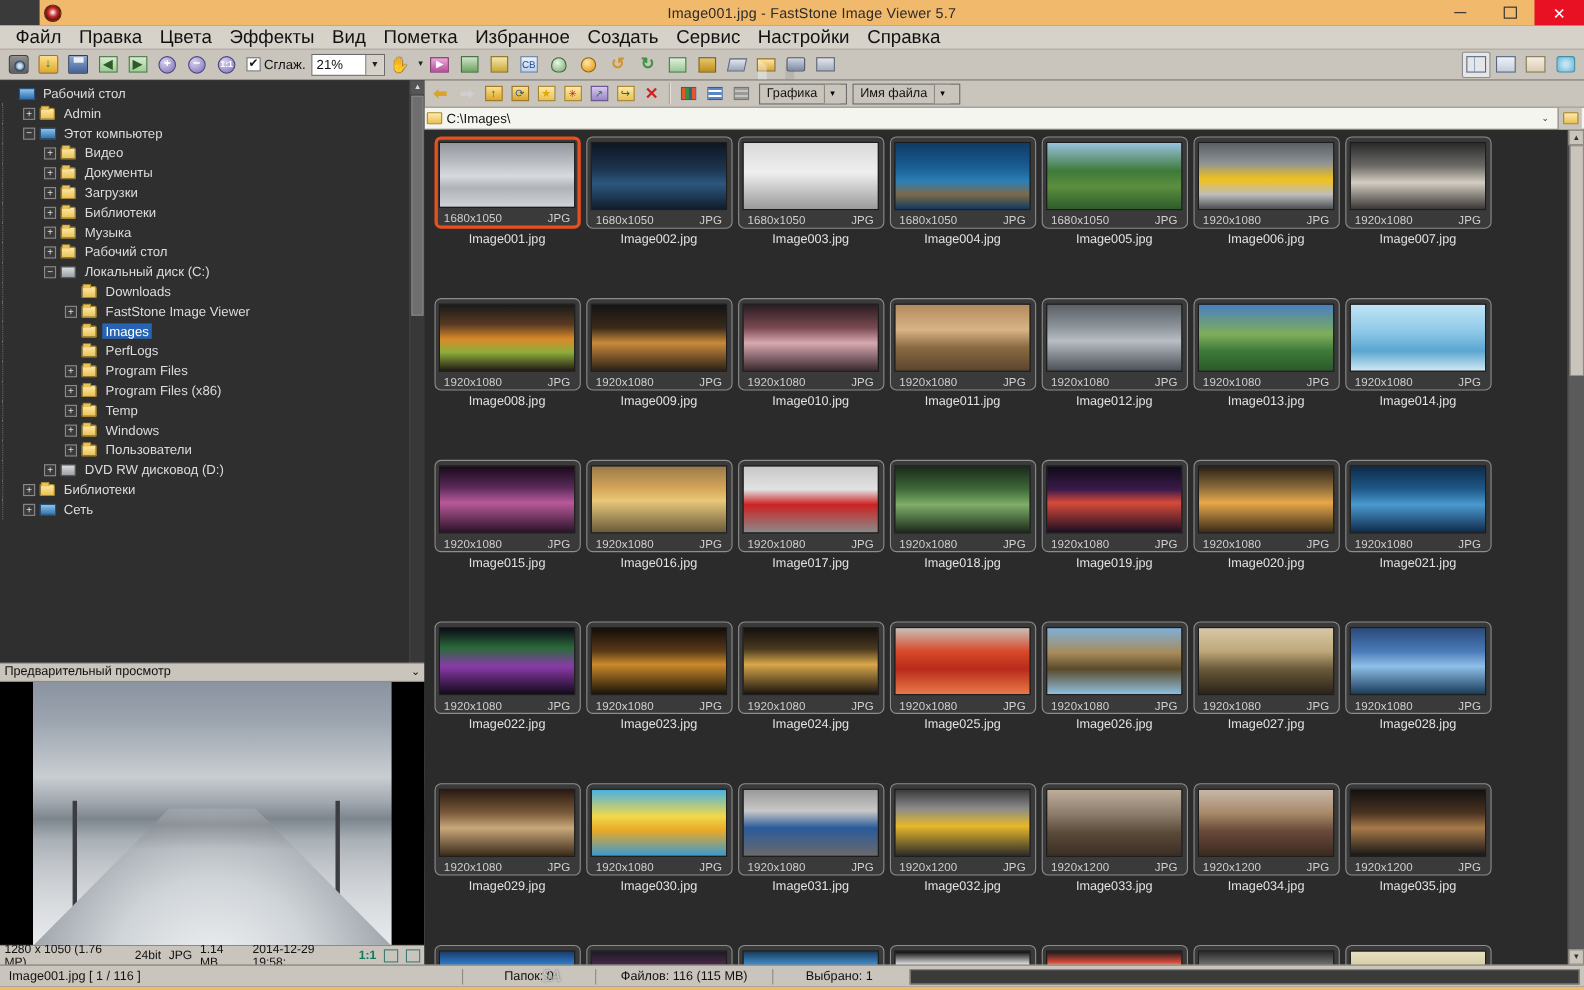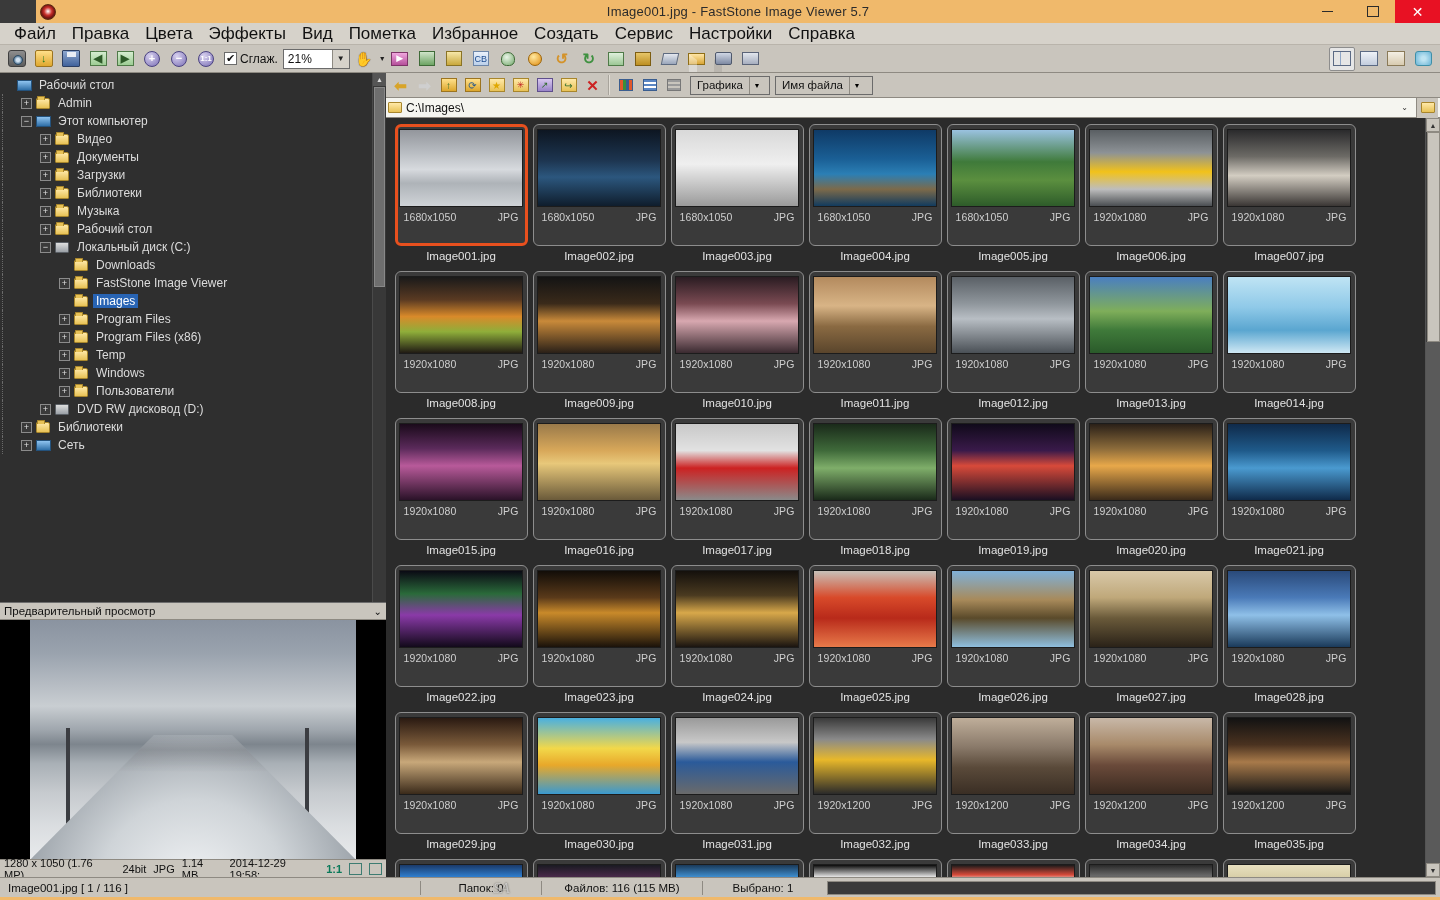--- a/index.html
+++ b/index.html
@@ -172,21 +172,21 @@
   .addr-right { width: 22px; height: 20px; background: #c9c5bd; display: flex; align-items: center; justify-content: center; border-left: 1px solid #8e8a82; }
 
   .thumbs-wrap { flex: 1 1 auto; display: flex; min-height: 0; }
   .thumbs {
     flex: 1 1 auto; background: #2b2b2b; padding: 6px 4px 0 6px; overflow: hidden;
     display: grid; grid-template-columns: repeat(7, 138px); gap: 0px 0px;
     align-content: start; justify-content: start;
   }
   .cell { width: 138px; height: 147px; display: flex; flex-direction: column; align-items: center; }
   .thumb {
-    width: 133px; height: 122px; border: 1px solid #8d8d8d; border-radius: 6px;
+    width: 133px; height: 84px; border: 1px solid #8d8d8d; border-radius: 6px;
     background: #3a3a3a; display: flex; flex-direction: column; align-items: center;
     padding: 4px 3px 0 3px; position: relative;
   }
   .thumb.selected { border: 3px solid #e8501e; padding: 2px 1px 0 1px; }
   .pic { width: 124px; height: 78px; border: 1px solid #1c1c1c; overflow: hidden; }
   .thumb.selected .pic { width: 124px; height: 78px; }
   .meta {
     width: 100%; display: flex; justify-content: space-between; align-items: center;
     font-size: 10.5px; color: #cfcfcf; padding: 4px 5px 0 5px; letter-spacing: .1px;
   }
@@ -567,20 +567,28 @@
             <div class="tnode">
               <span class="tguide" style="width: 57px; flex: 0 0 57px; height: 18px;"></span>
               <span class="expander none"></span>
               <span class="ticon">
                 <span class="folder"></span>
               </span>
               <span class="tlabel selected">Images</span>
             </div>
             <div class="tnode">
               <span class="tguide" style="width: 57px; flex: 0 0 57px; height: 18px;"></span>
+              <span class="expander none"></span>
+              <span class="ticon">
+                <span class="folder"></span>
+              </span>
+              <span class="tlabel">PerfLogs</span>
+            </div>
+            <div class="tnode">
+              <span class="tguide" style="width: 57px; flex: 0 0 57px; height: 18px;"></span>
               <span class="expander">+</span>
               <span class="ticon">
                 <span class="folder"></span>
               </span>
               <span class="tlabel">Program Files</span>
             </div>
             <div class="tnode">
               <span class="tguide" style="width: 57px; flex: 0 0 57px; height: 18px;"></span>
               <span class="expander">+</span>
               <span class="ticon">

